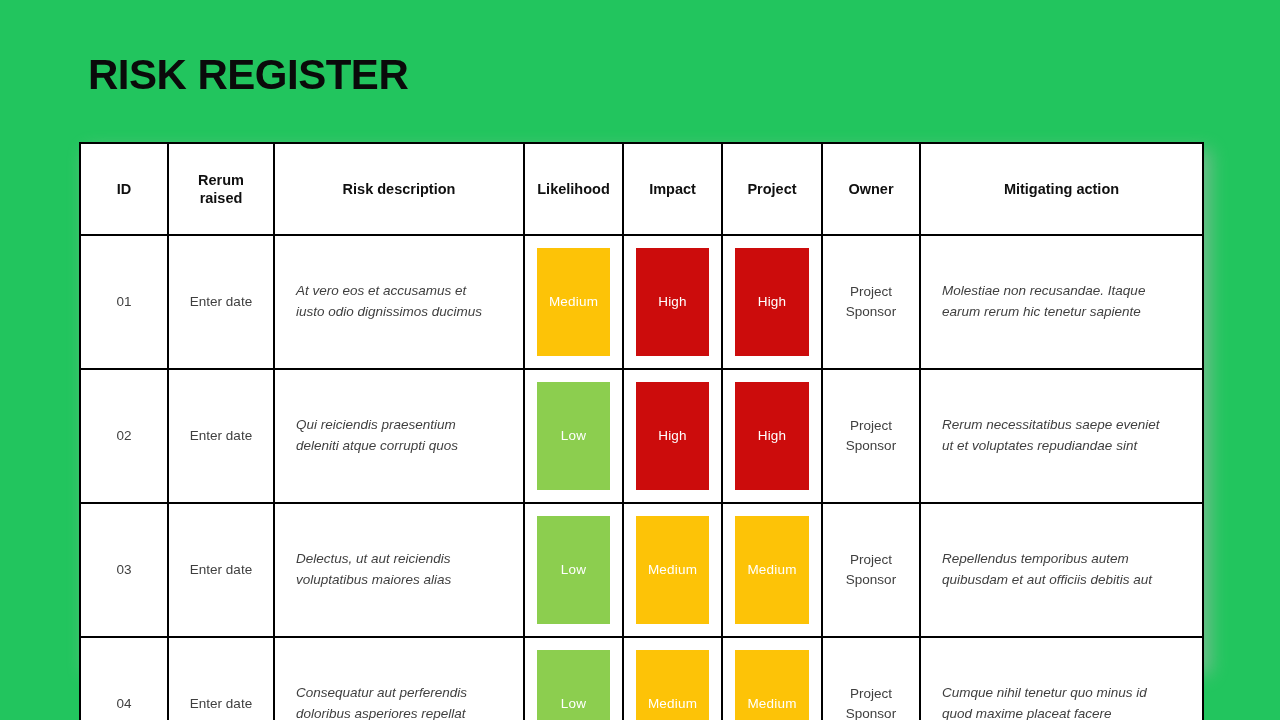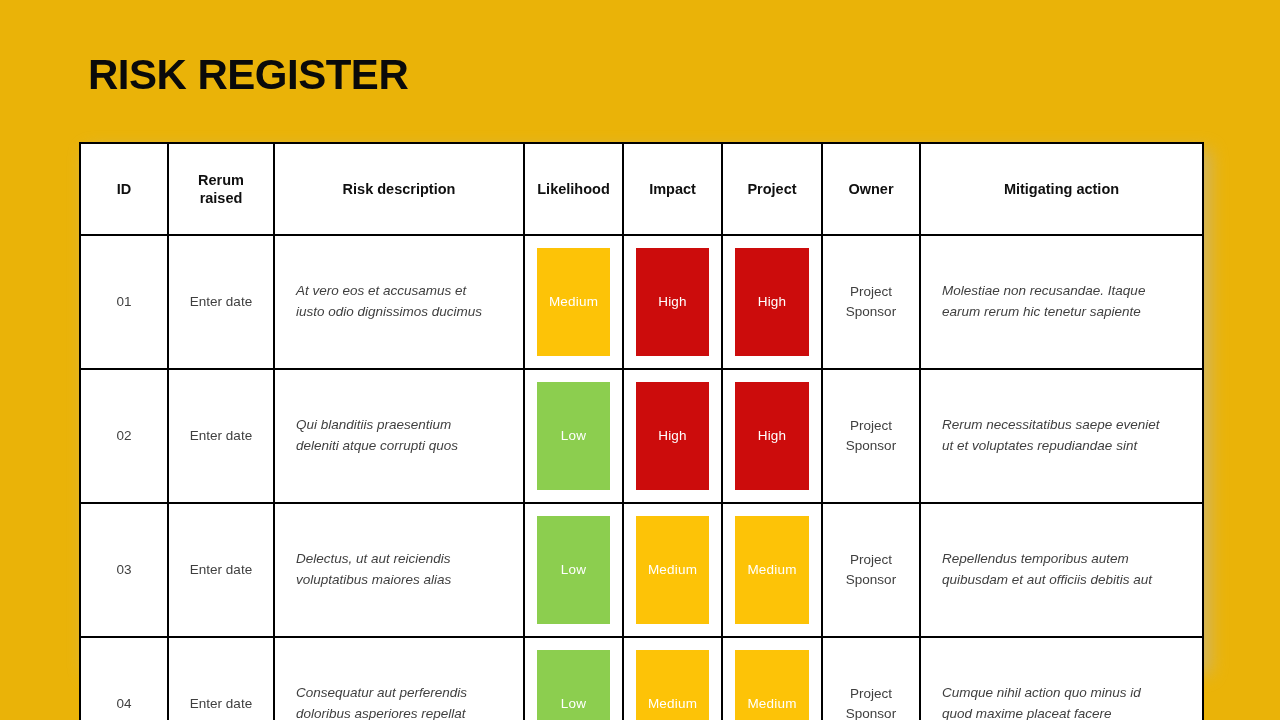--- a/index.html
+++ b/index.html
@@ -12,21 +12,21 @@
     width: 1280px;
     height: 720px;
     overflow: hidden;
     font-family: "Liberation Sans", sans-serif;
     position: relative;
   }
 
   .slide {
     position: absolute;
     inset: 0;
-    background: #eab308;
+    background: #22c55e;
   }
 
   .page-title {
     position: absolute;
     left: 88px;
     top: 52px;
     font-family: "Liberation Sans", sans-serif;
     font-weight: bold;
     font-size: 42px;
     letter-spacing: -0.5px;
@@ -217,21 +217,21 @@
       </tr>
 
       <tr>
         <td>
           <span class="cell-pad-center cell-id">02</span>
         </td>
         <td>
           <span class="cell-pad-center cell-date">Enter date</span>
         </td>
         <td>
-          <span class="cell-pad-left"><span>Qui blanditiis praesentium</span><br><span>deleniti atque corrupti quos</span></span>
+          <span class="cell-pad-left"><span>Qui reiciendis praesentium</span><br><span>deleniti atque corrupti quos</span></span>
         </td>
         <td class="rating">
           <span class="rating-fill lvl-low">Low</span>
         </td>
         <td class="rating">
           <span class="rating-fill lvl-high">High</span>
         </td>
         <td class="rating">
           <span class="rating-fill lvl-high">High</span>
         </td>
@@ -286,20 +286,20 @@
         <td class="rating">
           <span class="rating-fill lvl-medium">Medium</span>
         </td>
         <td class="rating">
           <span class="rating-fill lvl-medium">Medium</span>
         </td>
         <td>
           <span class="cell-pad-center cell-owner"><span>Project</span><br><span>Sponsor</span></span>
         </td>
         <td>
-          <span class="cell-pad-left"><span>Cumque nihil action quo minus id</span><br><span>quod maxime placeat facere</span></span>
+          <span class="cell-pad-left"><span>Cumque nihil tenetur quo minus id</span><br><span>quod maxime placeat facere</span></span>
         </td>
       </tr>
 
     </tbody>
   </table>
 
 </div>
 
 </body></html>

